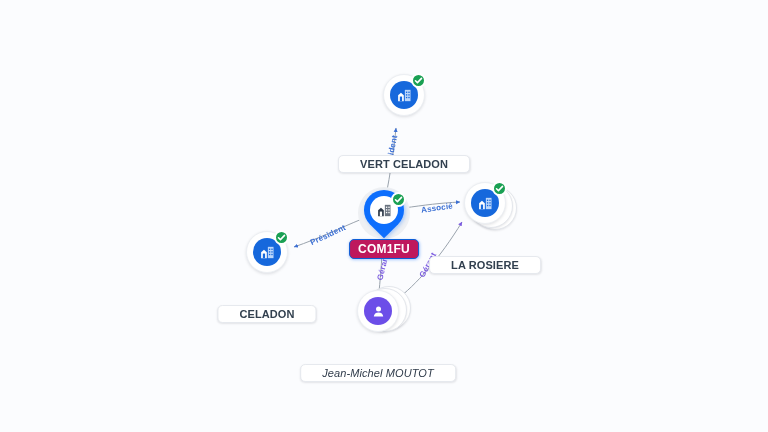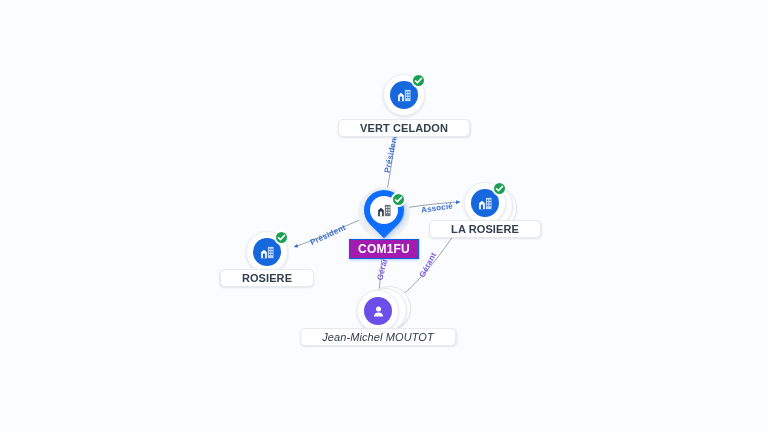--- a/index.html
+++ b/index.html
@@ -96,20 +96,21 @@
     white-space: nowrap;
     background: #ffffff;
     border: 1px solid #e6e9ee;
     border-radius: 5px;
     padding: 2px 21px;
     font-size: 11px;
     font-weight: bold;
     color: #32404f;
     box-shadow: 0 1px 2px rgba(16,24,40,.10);
     letter-spacing: .1px;
+    margin-top: 36px;
   }
   .node-label.person-label {
     font-weight: normal;
     color: #2f3b4a;
     font-style: italic;
   }
 
   
   .pin-node {
     position: absolute;
@@ -162,23 +163,23 @@
     align-items: center;
     justify-content: center;
     z-index: 5;
   }
   .pin-label {
     position: absolute;
     left: 50%;
     top: 26px;
     transform: translateX(-50%);
     white-space: nowrap;
-    background: #a21caf;
+    background: #be185d;
     border: 1px solid #0b5ed7;
-    border-radius: 0;
+    border-radius: 5px;
     padding: 2px 8px;
     font-size: 12px;
     font-weight: bold;
     color: #ffffff;
     letter-spacing: .2px;
     box-shadow: 0 1px 3px rgba(13,110,253,.35);
   }
 
   
   .edge-label {
@@ -301,21 +302,21 @@
             <rect x="5.4" y="13.5" width="3.2" height="6.5" fill="#1668dc"></rect>
           </svg>
         </div>
       </div>
       <div class="check-badge">
         <svg width="9" height="9" viewBox="0 0 12 12" aria-hidden="true">
           <path d="M2 6.3 L4.6 8.8 L10 3.2" fill="none" stroke="#ffffff" stroke-width="2.1" stroke-linecap="round" stroke-linejoin="round"></path>
         </svg>
       </div>
     </div>
-    <div class="node-label" style="left:0px; top:17px;">ROSIERE</div>
+    <div class="node-label" style="left:0px; top:17px;">CELADON</div>
   </div>
 
   <div class="node" style="left:378px; top:311px;">
     <div class="node-icon-wrap">
       <div class="stack-card" style="left:10px; top:-4px;"></div>
       <div class="stack-card" style="left:6px; top:-2px;"></div>
       <div class="icon-circle">
         <div class="icon-disc person">
           <svg width="15" height="15" viewBox="0 0 24 24" aria-hidden="true">
             <circle cx="12" cy="8" r="4" fill="#ffffff"></circle>

